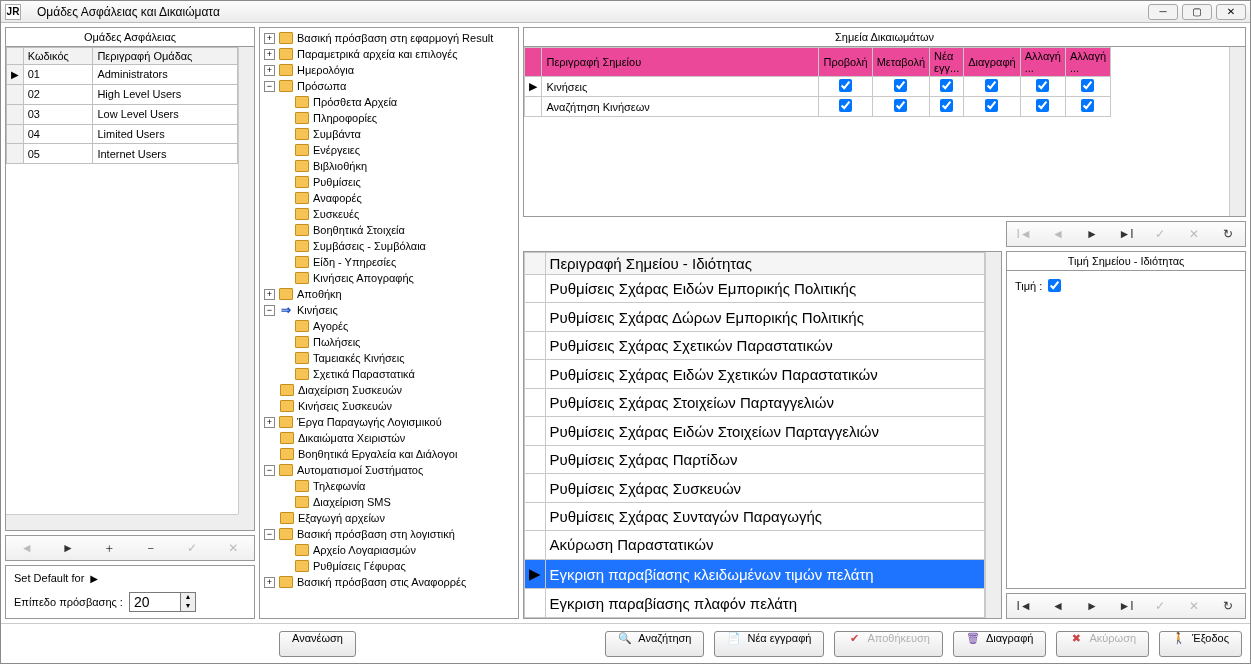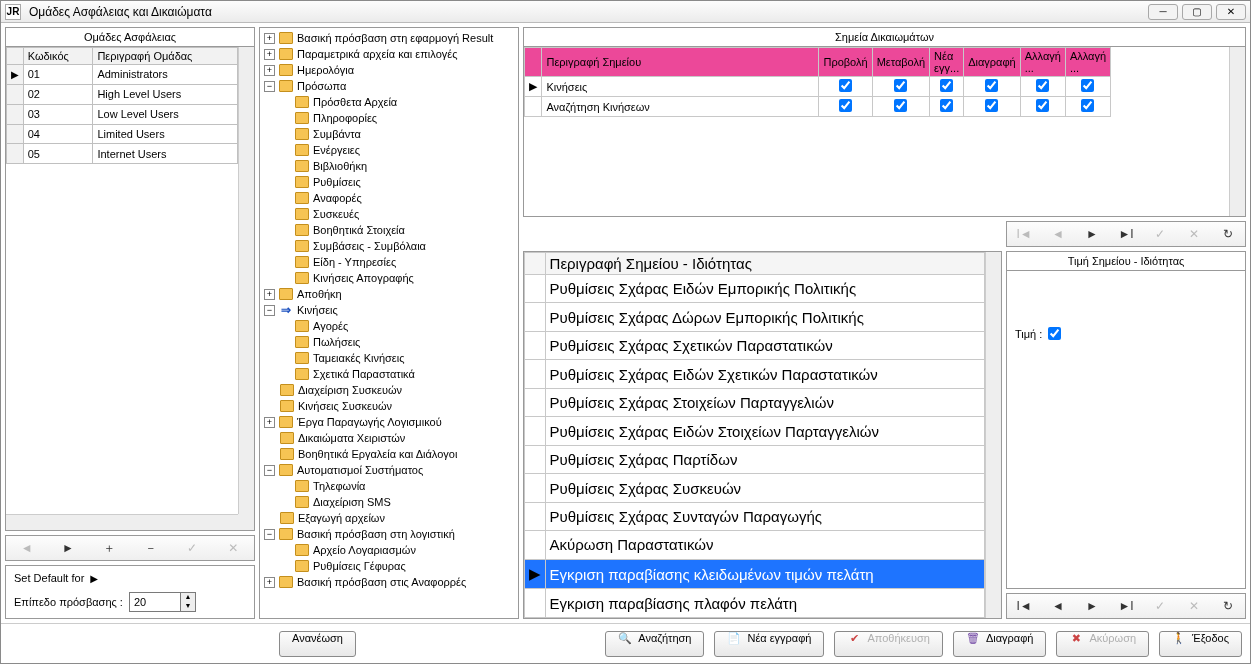--- a/index.html
+++ b/index.html
@@ -16,21 +16,21 @@
     display: flex; flex-direction: column;
     background: #fff;
   }
   .titlebar {
     height: 22px;
     background: linear-gradient(to bottom, #fdfdfd, #ebebeb);
     border-bottom: 1px solid #bbb;
     display: flex; align-items: center; justify-content: space-between;
     padding: 0 4px;
   }
-  .titlebar-left { display: flex; align-items: center; gap: 8px; }
+  .titlebar-left { display: flex; align-items: center; gap: 16px; }
   .app-icon {
     width: 16px; height: 16px; display: inline-flex; align-items: center; justify-content: center;
     font-size: 10px; font-weight: bold;
     background: #fff; border: 1px solid #aaa;
   }
   .title-text { font-size: 12px; }
   .win-controls { display: flex; gap: 4px; }
   .win-btn {
     width: 30px; height: 16px;
     border: 1px solid #a8a8a8;
@@ -111,21 +111,21 @@
     padding: 6px 8px;
     display: flex; flex-direction: column; gap: 8px;
   }
   .default-row { display: flex; align-items: center; gap: 6px; }
   .spinner {
     display: inline-flex; align-items: center;
     border: 1px solid #7a7a7a;
     height: 20px;
   }
   .spinner input {
-    border: none; width: 50px; padding: 0 4px; font-size: 11px;
+    border: none; width: 50px; padding: 0 4px; font-size: 14px;
     outline: none;
   }
   .spinner .spin-btns {
     display: flex; flex-direction: column;
     border-left: 1px solid #7a7a7a;
   }
   .spinner .spin-btn {
     width: 14px; height: 9px; font-size: 7px; line-height: 7px;
     text-align: center; background: #eee;
   }
@@ -221,21 +221,20 @@
   .prop-list th { background: #f5f5f5; }
   .prop-list tr.selected td {
     background: #1e74ff; color: #fff;
   }
   .prop-list tr.selected .row-indicator {
     color: #000;
   }
   .value-panel {
     display: flex; flex-direction: column;
     overflow: hidden;
-    gap: 48px;
   }
   .value-body { padding: 8px; display: flex; align-items: center; gap: 6px; }
   .right-nav-panels { display:flex; flex-direction:column; gap:4px;}
   .bottom-bar {
     height: 40px;
     border-top: 1px solid #ccc;
     display: flex; align-items: center;
     padding: 0 8px;
     gap: 10px;
   }

